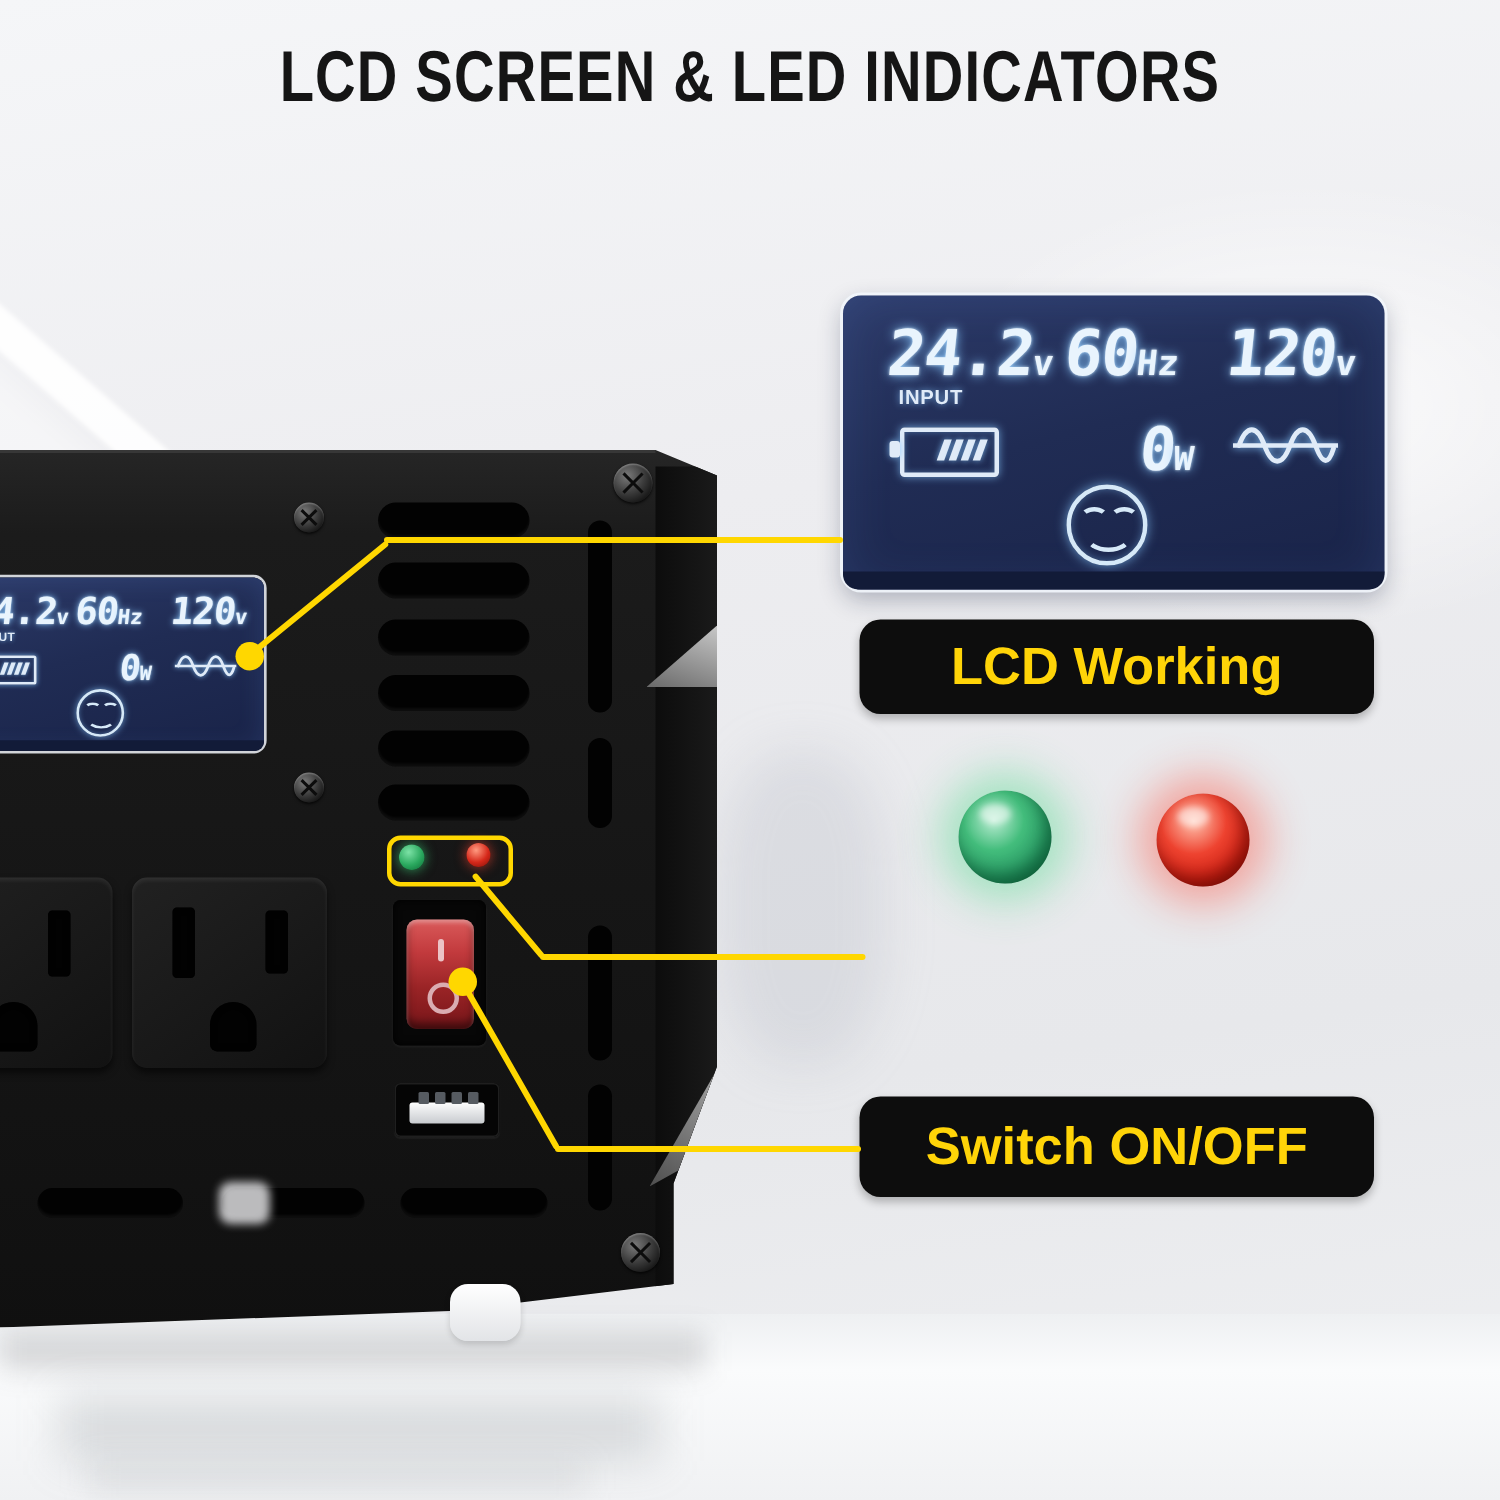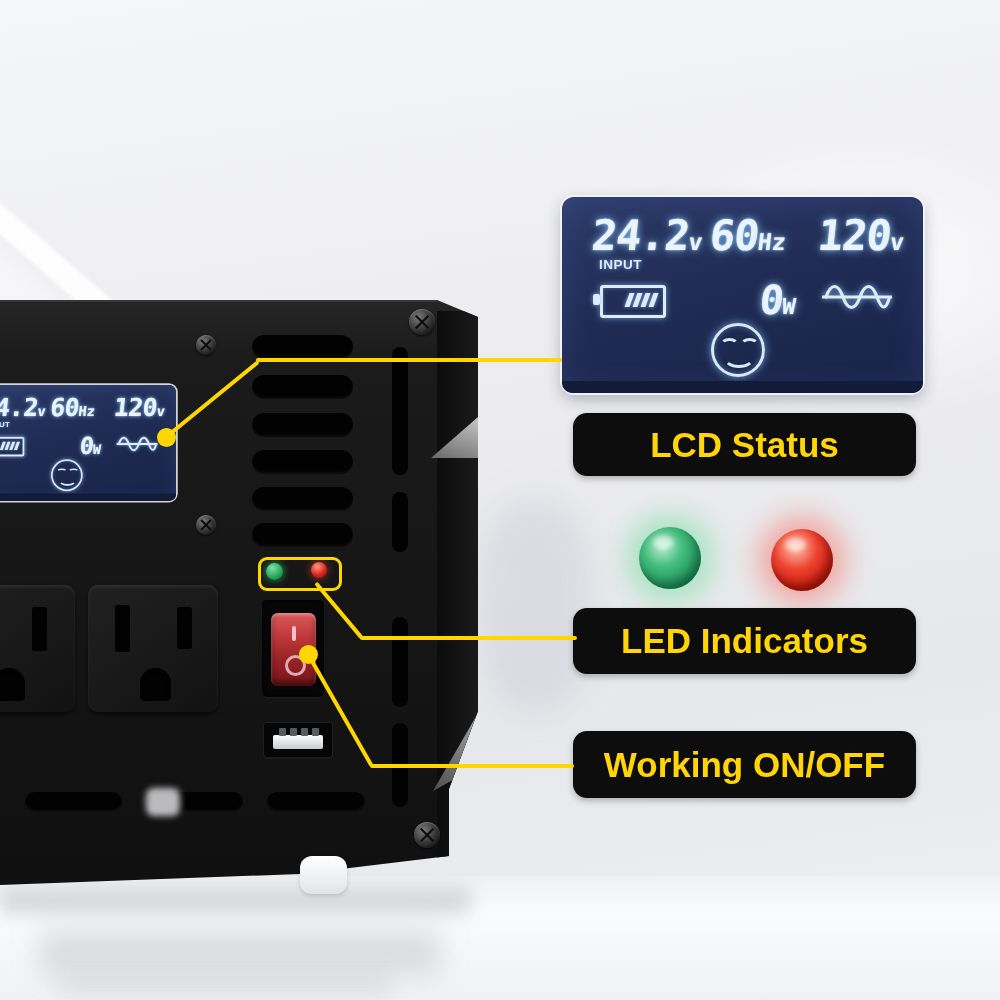--- a/index.html
+++ b/index.html
@@ -138,20 +138,21 @@
 
   <div class="bg-stripe1"></div>
   <div class="bg-stripe2"></div>
   <div class="bg-sheen"></div>
   <div class="bg-ghost"></div>
   <div class="floor"></div>
   <div class="refl1"></div>
   <div class="refl2"></div>
   <div class="refl3"></div>
 
+  <div class="title"><span>LCD SCREEN &amp; LED INDICATORS</span></div>
 
   <div class="device">
     <div class="topedge"></div>
     <div class="sidecap"></div>
     <div class="facet1"></div>
     <div class="facet2"></div>
 
     <div class="vent" style="top:38px"></div>
     <div class="vent" style="top:78px"></div>
     <div class="vent" style="top:116px"></div>
@@ -259,23 +260,22 @@
       <span class="eye l"></span>
         <span class="eye r"></span>
         <span class="mouth"></span>
     </span>
     <span class="footer"></span>
   </div>
 
   <div class="led-ball green"></div>
   <div class="led-ball red"></div>
 
-  <div class="label l1">LCD Status</div>
-  <div class="label l2">LED Indicators</div>
-  <div class="label l3">Working ON/OFF</div>
+  <div class="label l1">LCD Working</div>
+  <div class="label l3">Switch ON/OFF</div>
 
   <div class="cdot" style="left:157px;top:428px"></div>
   <div class="cline" style="left:166px;top:435px;width:119px;transform:rotate(-39.2deg)"></div>
   <div class="cline" style="left:256px;top:358px;width:306px"></div>
 
   <div class="cbox"></div>
   <div class="cline" style="left:316px;top:581px;width:72px;transform:rotate(50.1deg)"></div>
   <div class="cline" style="left:360px;top:636px;width:217px"></div>
 
   <div class="cdot" style="left:299px;top:645px"></div>

